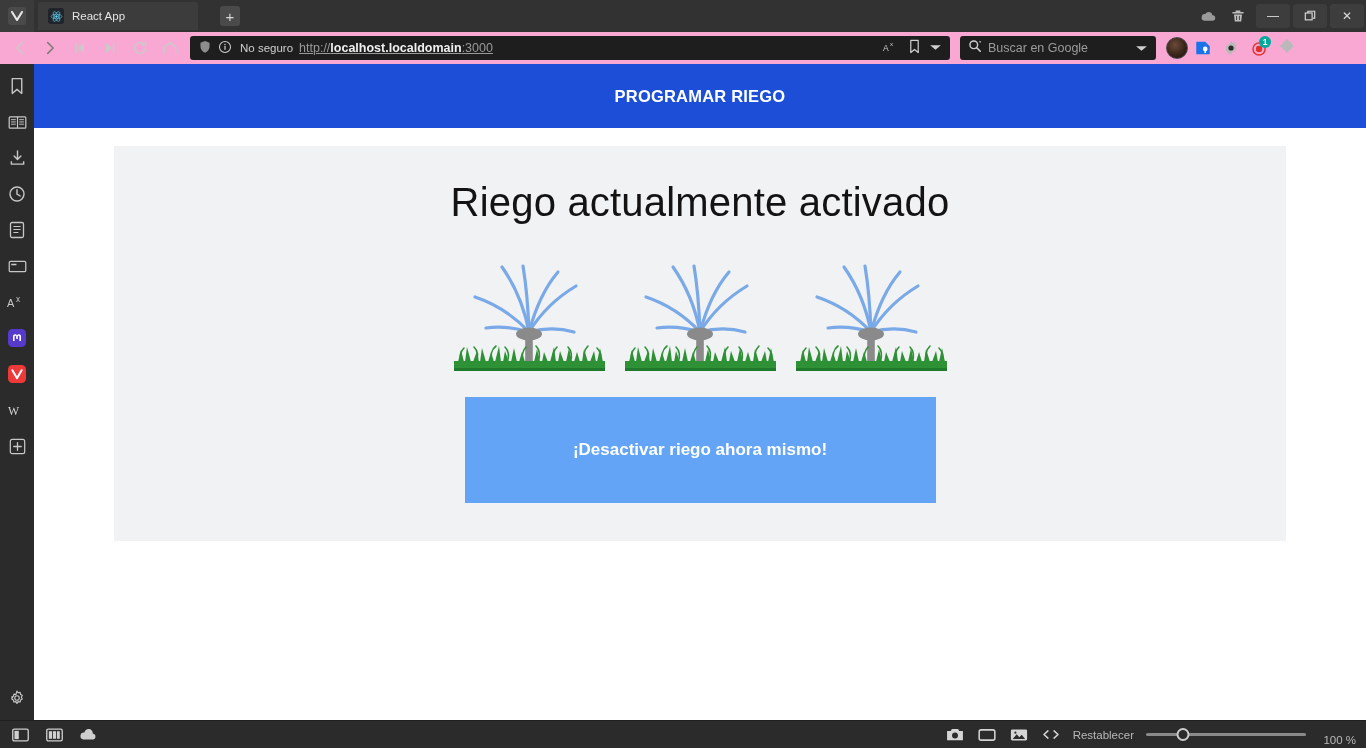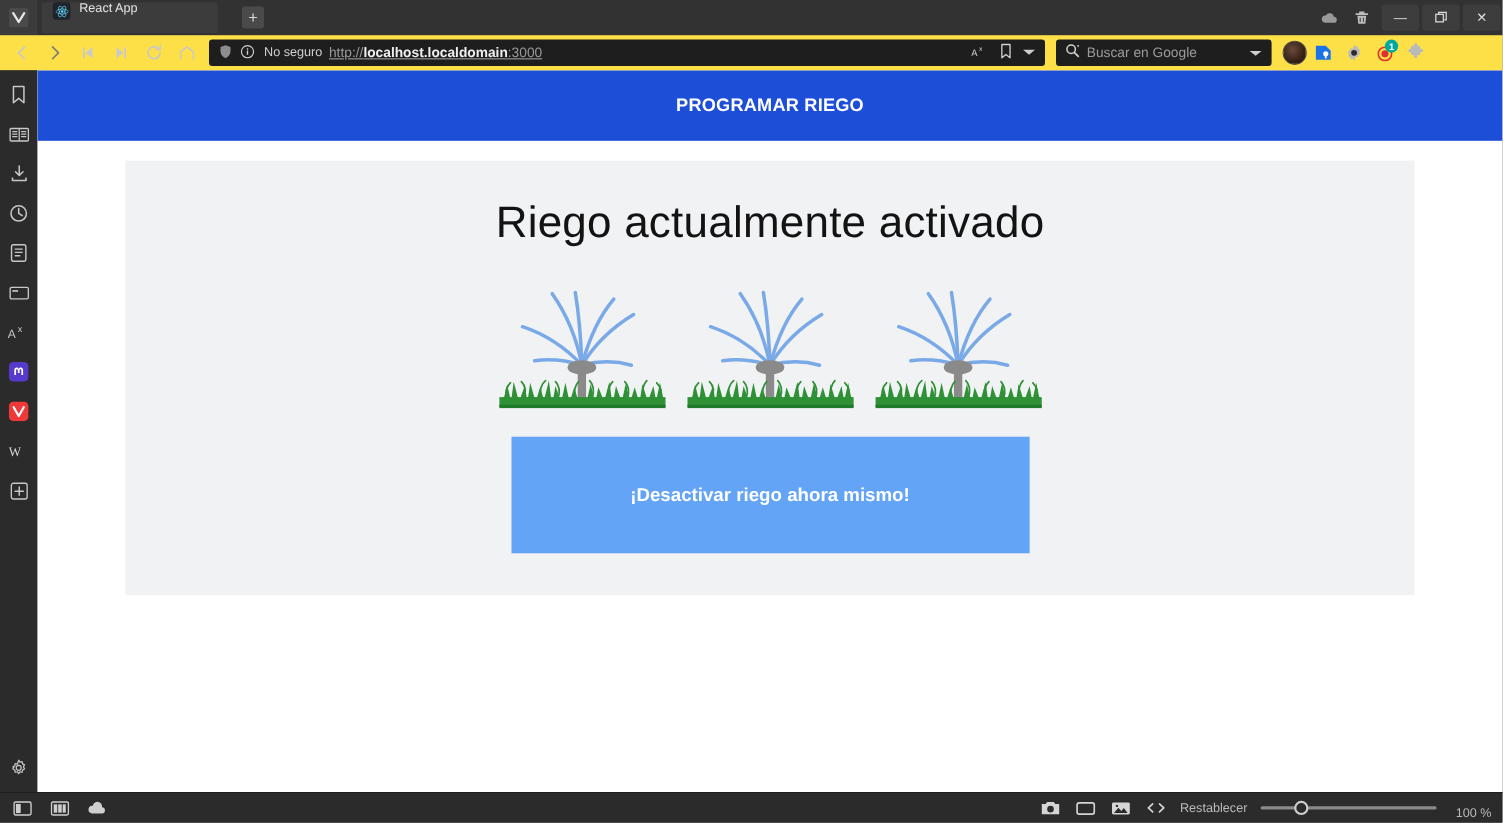--- a/index.html
+++ b/index.html
@@ -16,21 +16,21 @@
   .tabstrip {
     position: absolute; top: 0; left: 0; width: 1366px; height: 32px;
     background: #323232; display: flex; align-items: center;
   }
   .vivaldi-menu {
     width: 34px; height: 32px; display: flex; align-items: center; justify-content: center;
     background: #3b3b3b;
   }
   .vivaldi-menu svg { display:block; }
   .tab {
-    display: flex; align-items: flex-start; gap: 8px;
+    display: flex; align-items: center; gap: 8px;
     height: 28px; width: 160px; margin-left: 4px; padding: 0 10px;
     background: #3c3c3c; border-radius: 3px 3px 0 0;
   }
   .tab-favicon {
     width: 16px; height: 16px; border-radius: 3px; background: #20232a;
     display: flex; align-items: center; justify-content: center; flex: 0 0 auto;
   }
   .tab-title { color: #e3e3e3; font-size: 11.5px; white-space: nowrap; overflow: hidden; text-overflow: ellipsis; }
   .newtab {
     width: 20px; height: 20px; margin-left: 22px; border-radius: 3px;
@@ -46,21 +46,21 @@
     color: #bdbdbd;
   }
   .win-ctl {
     width: 34px; height: 24px; margin-left: 3px; border-radius: 3px; background: #3d3d3d;
     display: flex; align-items: center; justify-content: center; color: #dcdcdc; font-size: 12px;
   }
 
   
   .addrbar {
     position: absolute; top: 32px; left: 0; width: 1366px; height: 32px;
-    background: #fde047; display: flex; align-items: center; padding: 0 6px; gap: 2px;
+    background: #f9a8d4; display: flex; align-items: center; padding: 0 6px; gap: 2px;
   }
   .nav-btn {
     width: 28px; height: 26px; display: flex; align-items: center; justify-content: center;
     color: #c9c9c9;
   }
   .nav-btn.dim { color: #7c7c7c; }
   .urlfield {
     flex: 0 0 auto; width: 760px; height: 24px; margin-left: 4px;
     background: #1e1e1e; border-radius: 3px;
     display: flex; align-items: center; gap: 6px; padding: 0 8px;

